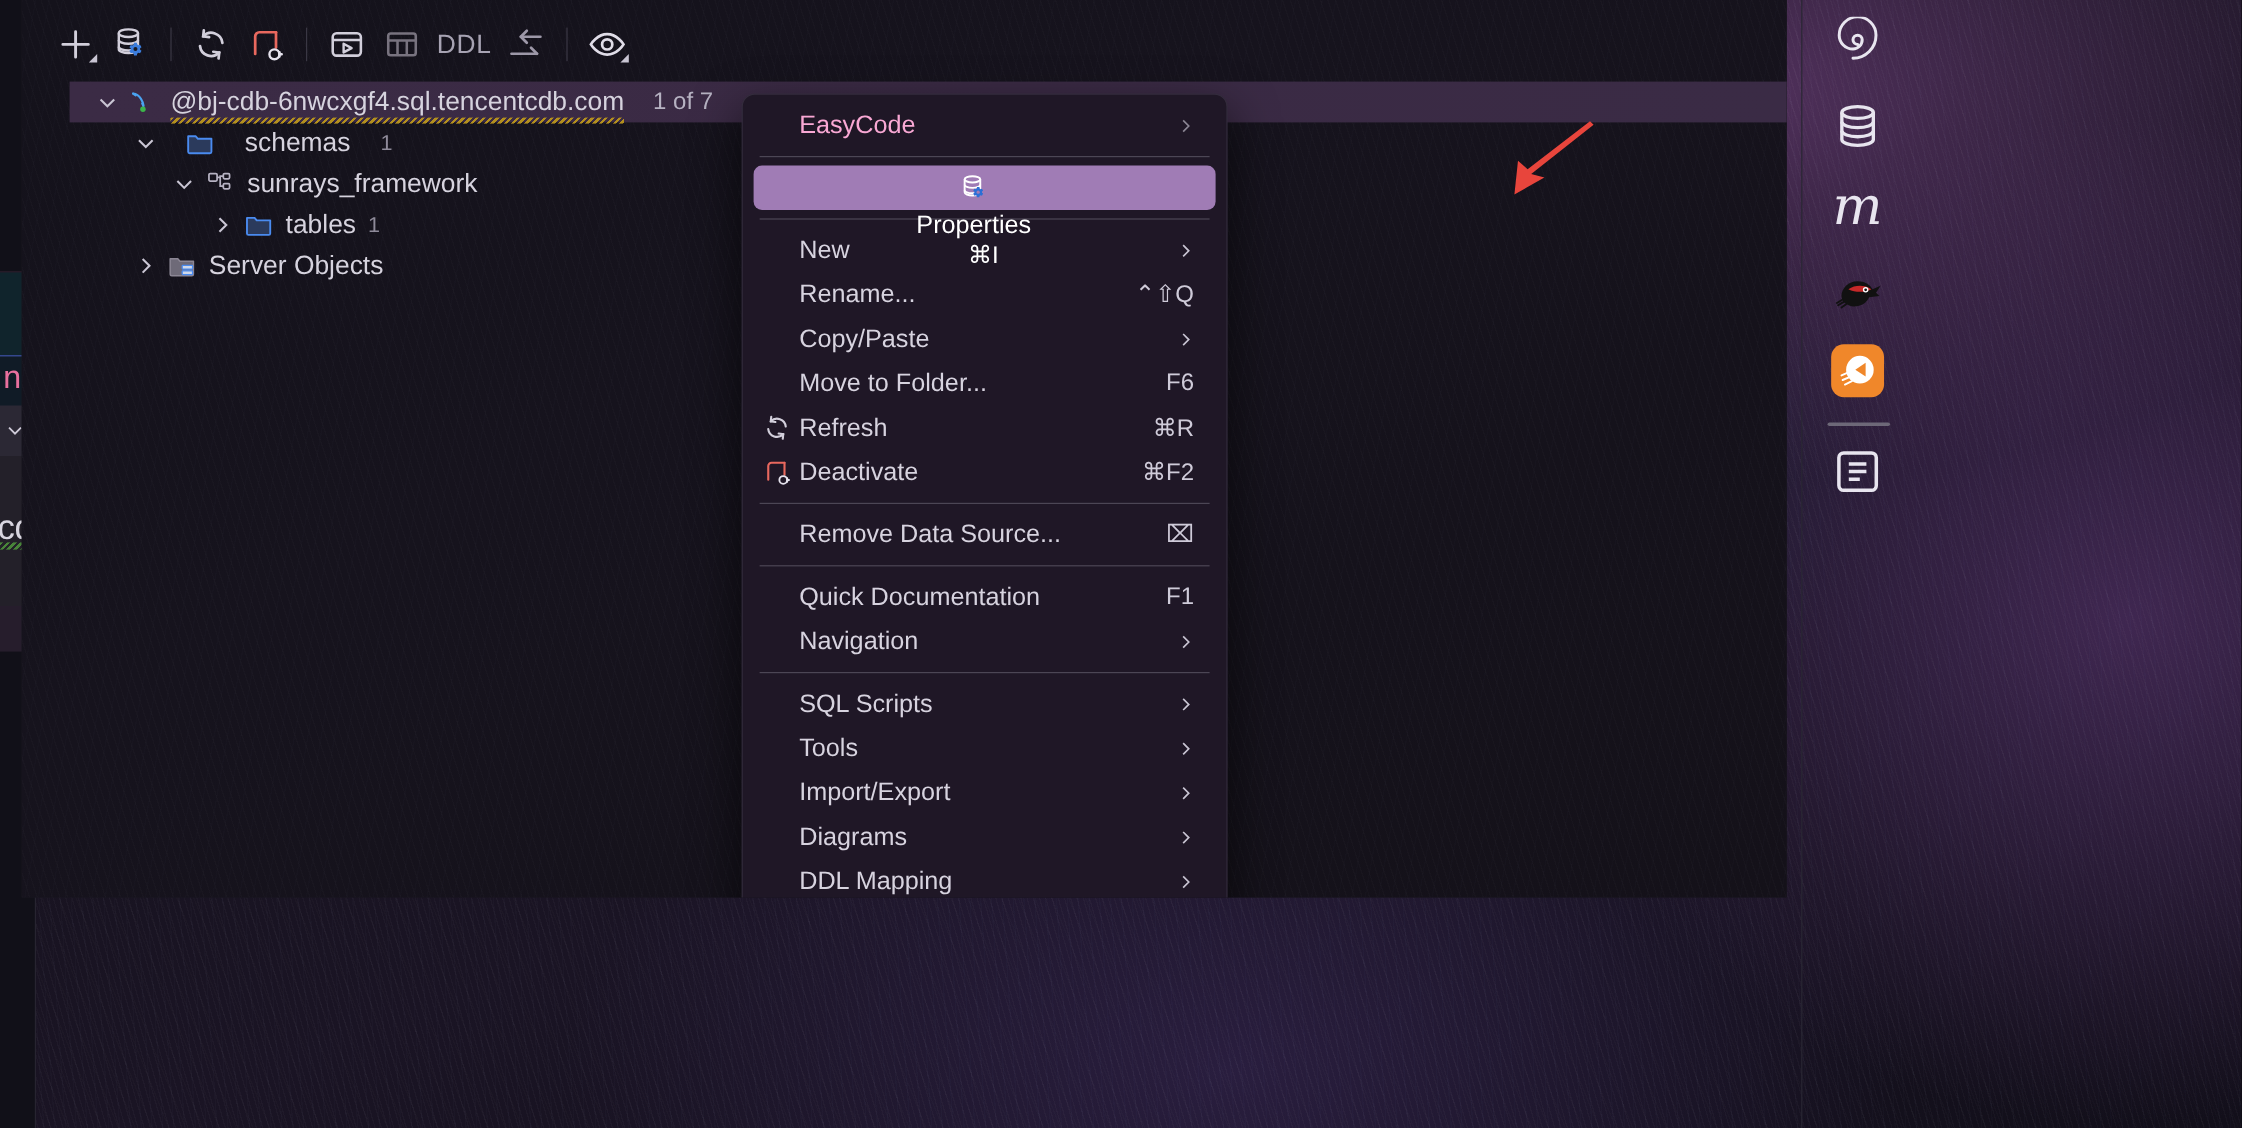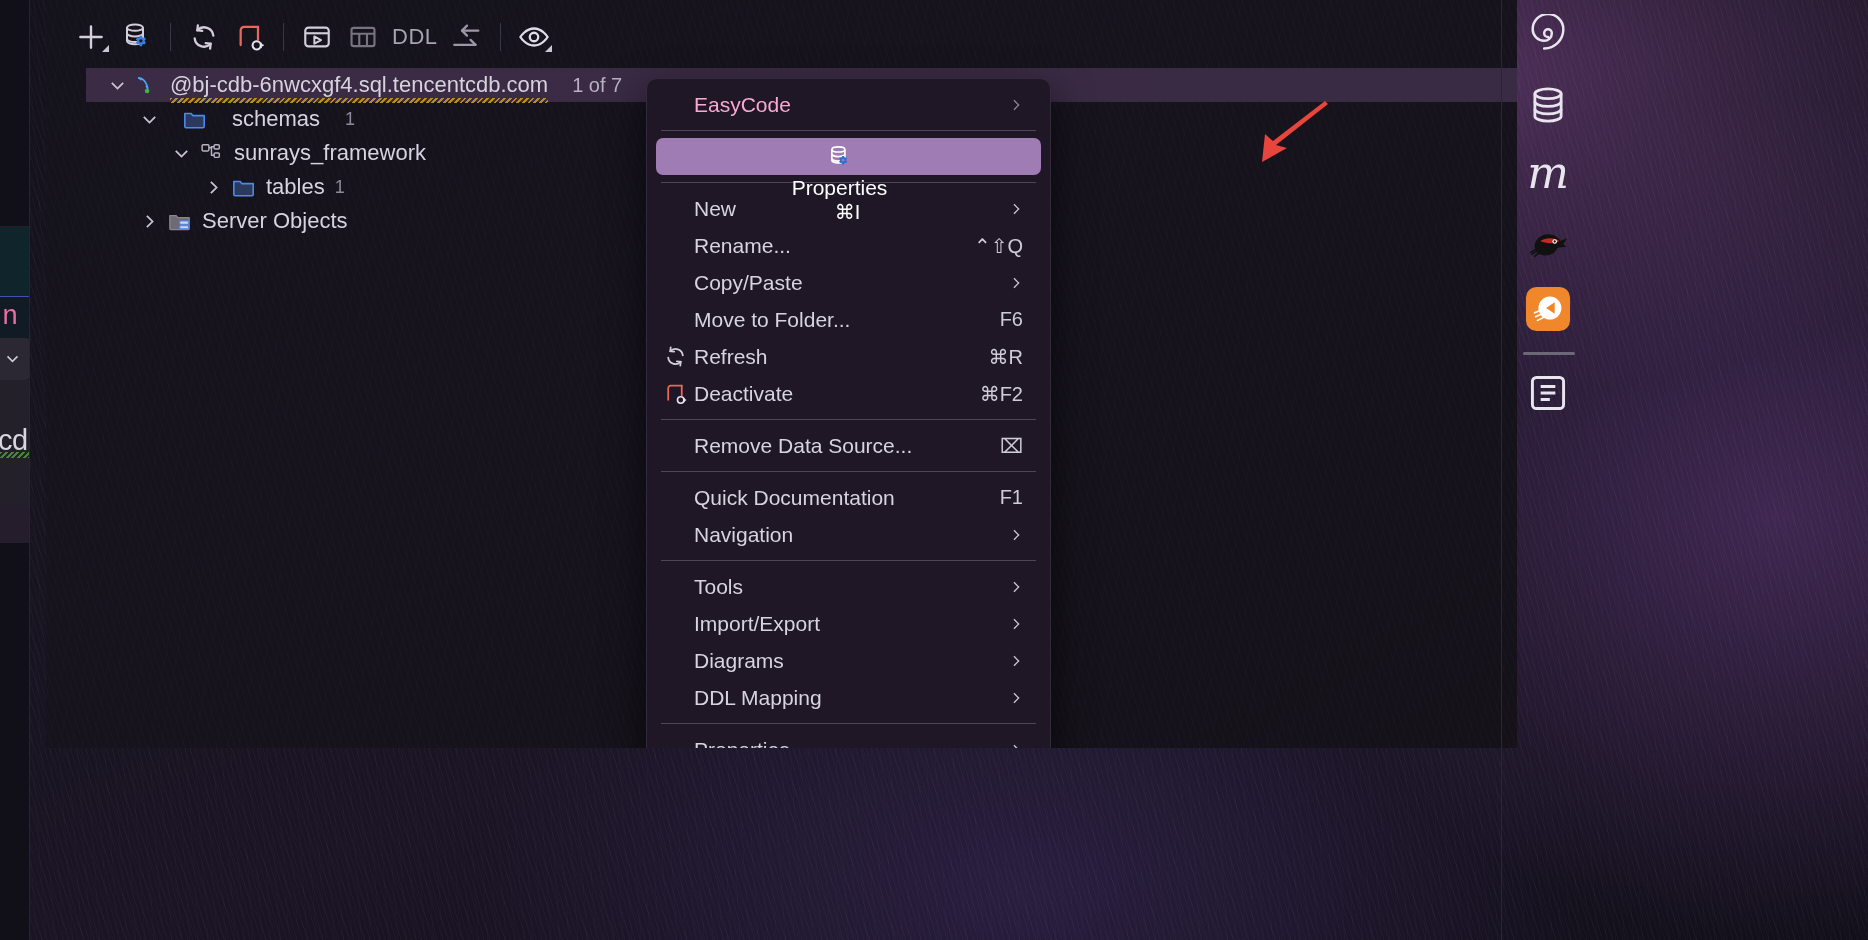--- a/index.html
+++ b/index.html
@@ -49,21 +49,21 @@
   .bgw-text { position:absolute; left:-2px; top:424px; color:#d9d6e0; font-size:29px; font-family:"Liberation Sans", sans-serif; letter-spacing:-.5px; }
   .bgw-squiggle {
     position:absolute; left:0px; top:452px; width:32px; height:6px;
     background-image: repeating-linear-gradient(135deg, #4a8a3a 0 2px, transparent 2px 4px);
     opacity:.95;
   }
   .bgw-purple { top: 505px; height: 38px; background:#261d2c; }
 
   
   .ide {
-    position: absolute; left: 46px; top: 0; width: 1471px; height: 748px;
+    position: absolute; left: 18px; top: 0; width: 1471px; height: 748px;
     background: #191720;
     overflow: hidden;
   }
   .ide-bg {
     position:absolute; inset:0;
     background:
       linear-gradient(150deg, #14121b 0%, #16131d 40%, #141119 100%);
   }
   .ide-bg::after{
     content:""; position:absolute; inset:0;
@@ -464,20 +464,29 @@
         <span class="ctx-label">Navigation</span>
         <span class="ctx-arrow">
           <svg width="14" height="14" viewBox="0 0 24 24" fill="none" stroke="#c9c5d3" stroke-width="2.4">
               <path d="M8.5 4l8 8-8 8"></path>
             </svg>
         </span>
       </div>
 
       <div class="ctx-sep"></div>
 
+      <div class="ctx-item">
+        <span class="ctx-ico"></span>
+        <span class="ctx-label">SQL Scripts</span>
+        <span class="ctx-arrow">
+          <svg width="14" height="14" viewBox="0 0 24 24" fill="none" stroke="#c9c5d3" stroke-width="2.4">
+              <path d="M8.5 4l8 8-8 8"></path>
+            </svg>
+        </span>
+      </div>
 
       <div class="ctx-item">
         <span class="ctx-ico"></span>
         <span class="ctx-label">Tools</span>
         <span class="ctx-arrow">
           <svg width="14" height="14" viewBox="0 0 24 24" fill="none" stroke="#c9c5d3" stroke-width="2.4">
               <path d="M8.5 4l8 8-8 8"></path>
             </svg>
         </span>
       </div>

